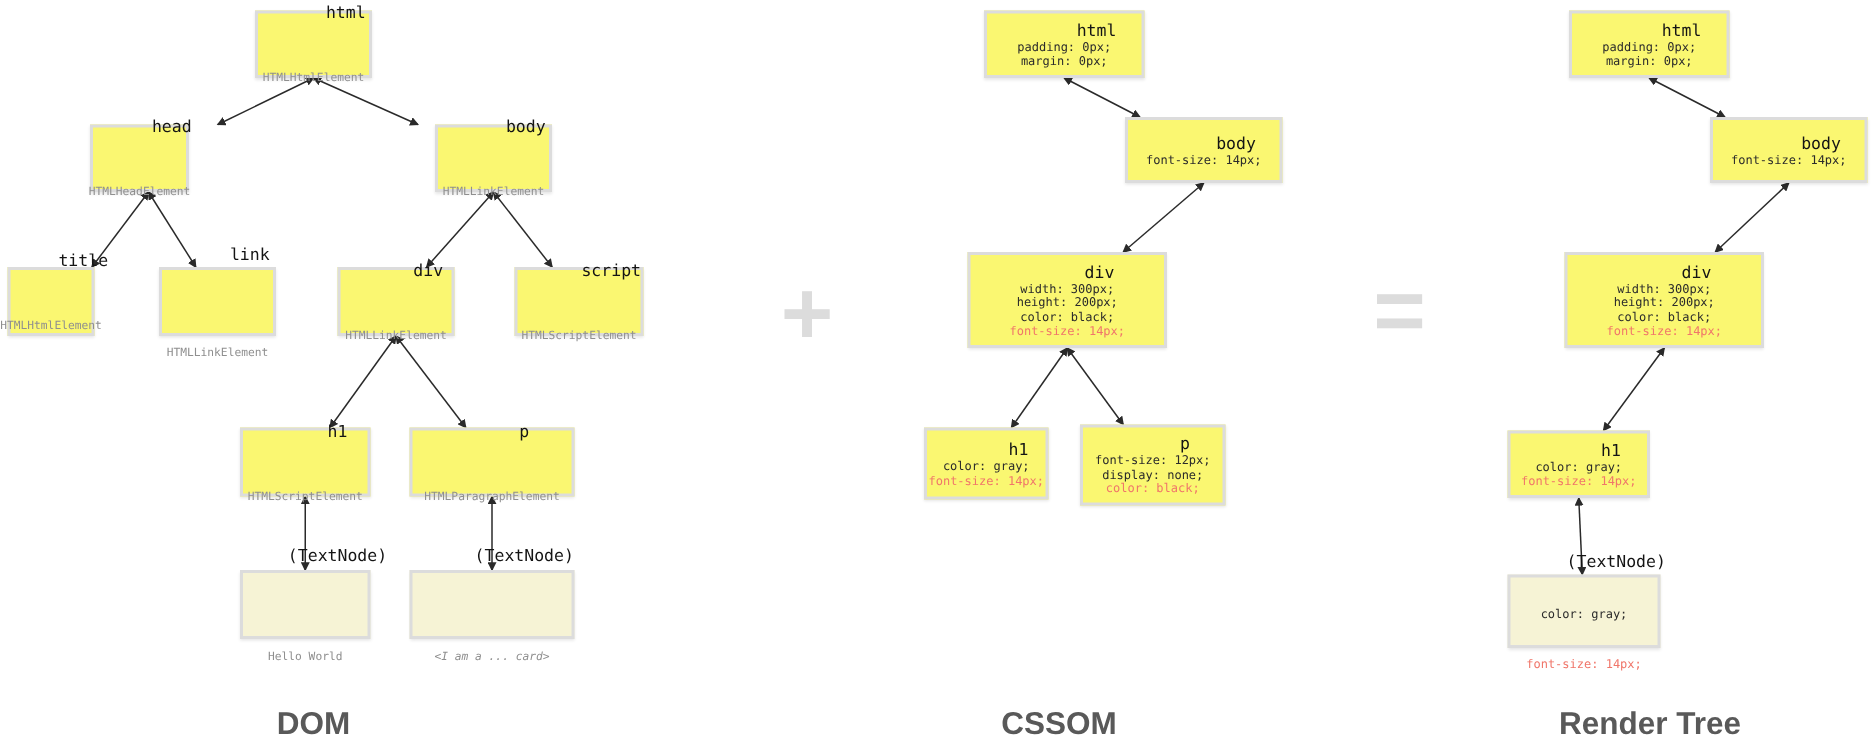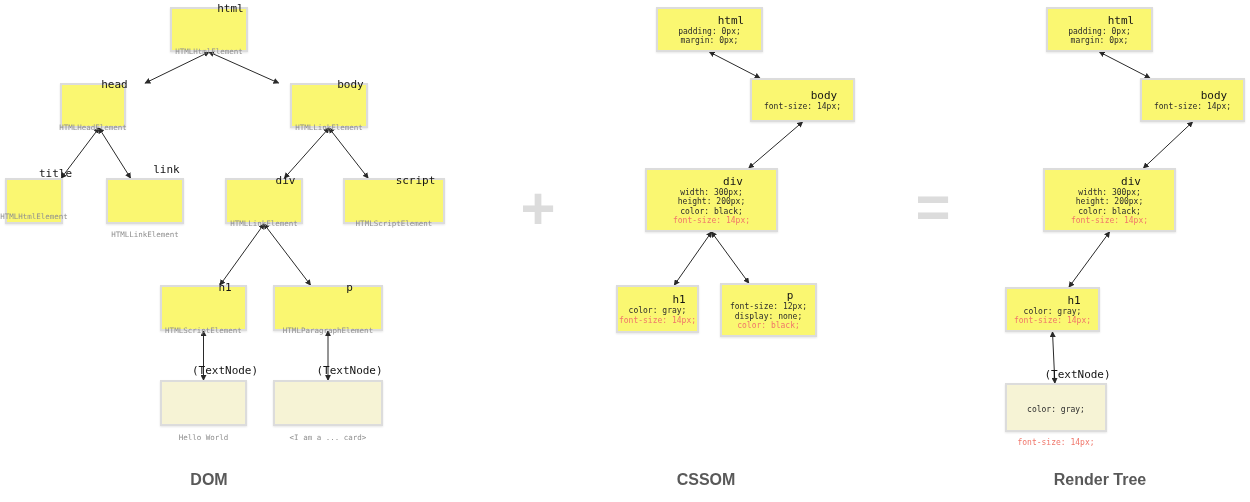--- a/index.html
+++ b/index.html
@@ -23,34 +23,34 @@
     position:absolute;box-sizing:border-box;
     background:var(--node-fill);
     border:2px solid var(--node-border);
     box-shadow:0 1px 2px rgba(0,0,0,0.10);
     display:flex;flex-direction:column;align-items:center;justify-content:center;
     text-align:center;
   }
   .node.textnode{background:var(--textnode-fill);gap:24px;}
   .node-title{font-weight:normal;font-size:11px;line-height:13px;color:#141414;white-space:pre;padding-left:43px;}
   .node-sub{font-size:7.5px;line-height:10px;color:var(--subtitle);white-space:pre;margin-top:32px;}
-  .node-sub.italic{}
+  .node-sub.italic{font-style:italic;}
   .node-prop{font-size:8px;line-height:9.5px;color:var(--prop-text);white-space:pre;text-align:center;}
   .node-prop.inherited{color:var(--prop-inherited);}
   .op{
     position:absolute;transform:translate(-50%,-50%);
     font-family:"Liberation Sans",sans-serif;font-weight:bold;
     font-size:60px;color:var(--operator);line-height:1;
   }
   #op-plus{left:538px;top:209px;}
   #op-equals{left:933px;top:207px;}
   .tree-label{
     position:absolute;transform:translateX(-50%);top:471px;
     font-family:"Liberation Sans",sans-serif;font-weight:bold;
-    font-size:16px;color:var(--label);white-space:pre;
+    font-size:21px;color:var(--label);white-space:pre;
   }
   #label-dom{left:209px;}
   #label-cssom{left:706px;}
   #label-render-tree{left:1100px;}
 </style>
 </head>
 <body>
 
 <div class="canvas">
   <svg id="edges" xmlns="http://www.w3.org/2000/svg">
@@ -97,21 +97,21 @@
         <div class="node-sub">HTMLHtmlElement</div>
       </div>
       <div class="node element" style="left: 106px; top: 178px; width: 78px; height: 46px; gap: 22px;">
         <div class="node-title">link</div>
         <div class="node-sub">HTMLLinkElement</div>
       </div>
       <div class="node element" style="left: 225px; top: 178px; width: 78px; height: 46px;">
         <div class="node-title">div</div>
         <div class="node-sub">HTMLLinkElement</div>
       </div>
-      <div class="node element" style="left: 343px; top: 178px; width: 102px; height: 46px;">
+      <div class="node element" style="left: 343px; top: 178px; width: 86px; height: 46px;">
         <div class="node-title">script</div>
         <div class="node-sub">HTMLScriptElement</div>
       </div>
       <div class="node element" style="left: 160px; top: 285px; width: 87px; height: 46px;">
         <div class="node-title">h1</div>
         <div class="node-sub">HTMLScriptElement</div>
       </div>
       <div class="node element" style="left: 273px; top: 285px; width: 110px; height: 46px;">
         <div class="node-title">p</div>
         <div class="node-sub">HTMLParagraphElement</div>

